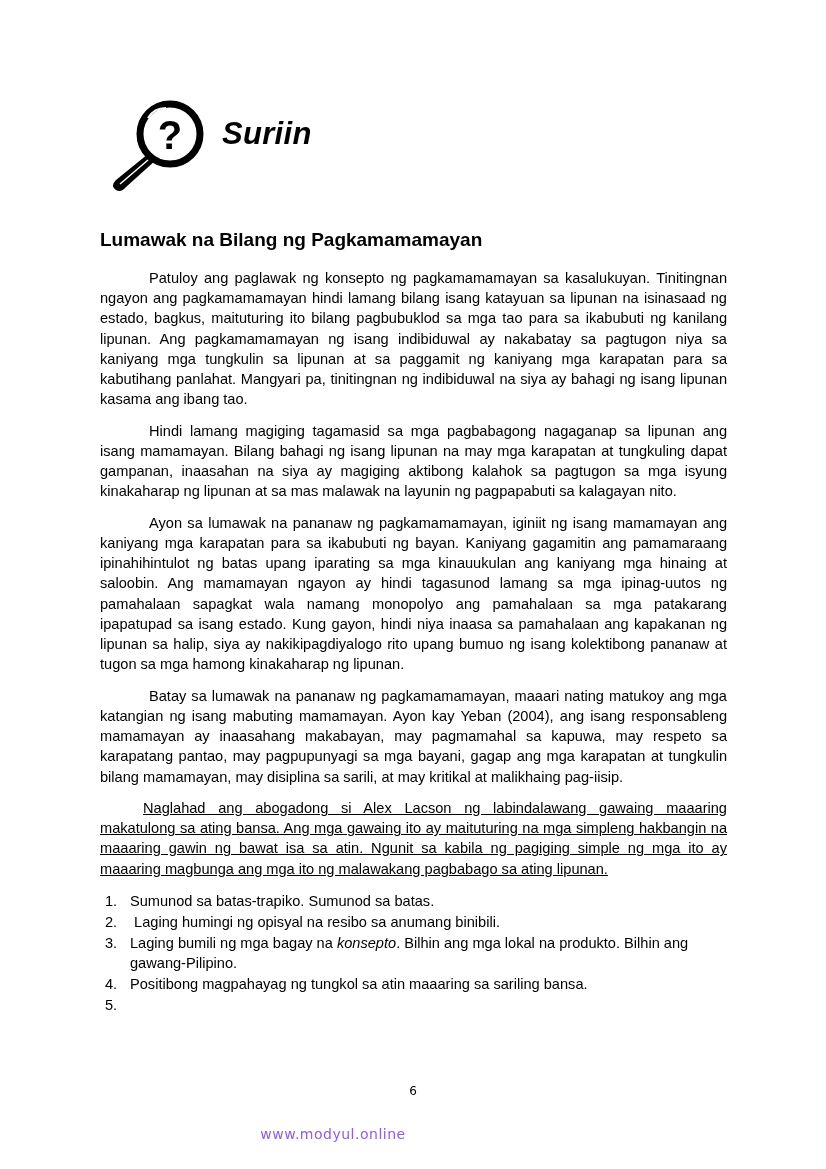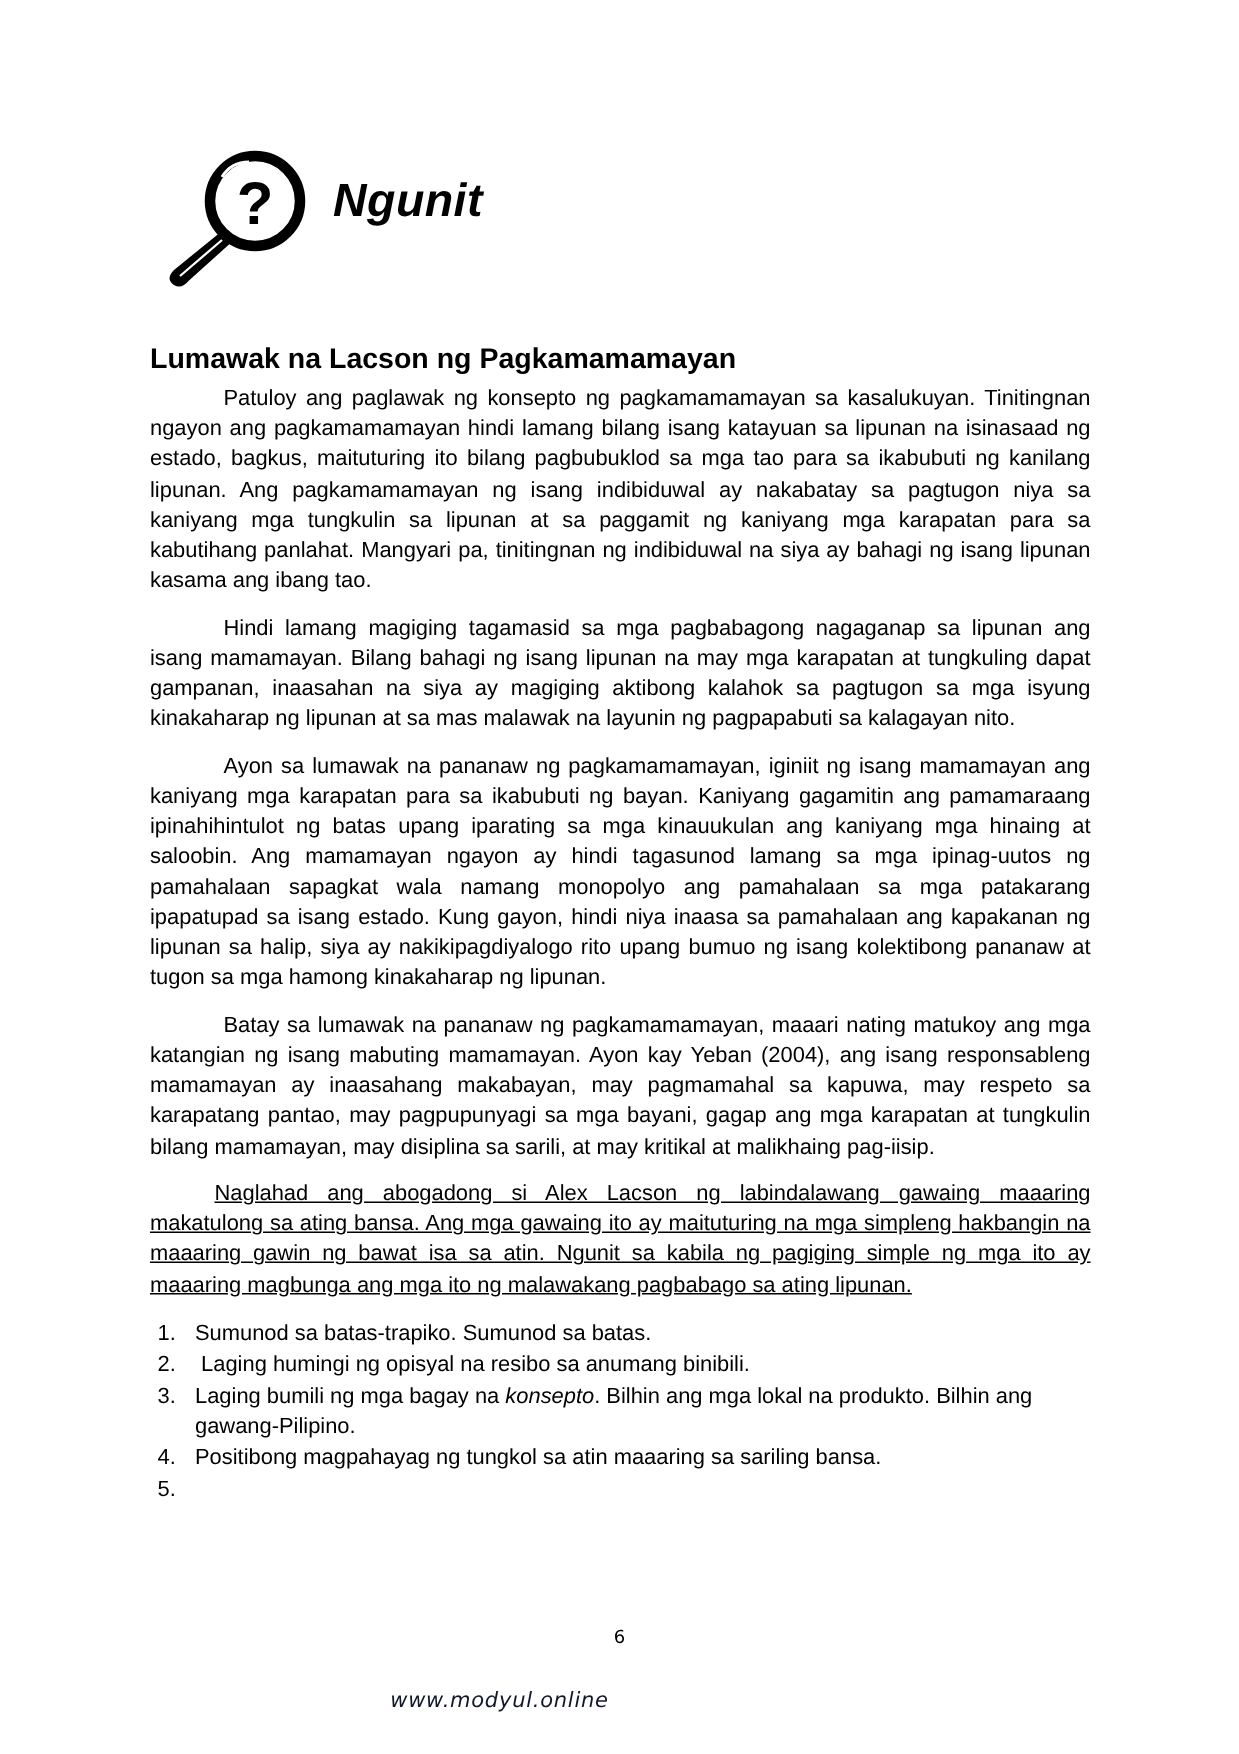--- a/index.html
+++ b/index.html
@@ -42,21 +42,21 @@
     position: absolute;
     left: 100px;
     top: 229px;
     font-size: 19px;
     font-weight: bold;
     margin: 0;
   }
   .content {
     position: absolute;
     left: 100px;
-    top: 256px;
+    top: 268px;
     width: 627px;
     font-size: 14.6px;
     line-height: 20.2px;
   }
   .content p {
     margin: 0 0 11.3px 0;
     text-align: justify;
     text-indent: 49px;
   }
   .content p.p5 {
@@ -92,40 +92,39 @@
     font-size: 12px;
   }
   .watermark {
     position: absolute;
     left: 0;
     width: 666px;
     top: 1126px;
     text-align: center;
     font-family: "DejaVu Sans", sans-serif;
     font-size: 14px;
-    color: #0f172a;
+    color: #8b5cf6;
     letter-spacing: 0.5px;
-    font-style: italic;
   }
 </style>
 </head>
 <body>
 
 <div class="header">
   <svg class="magnifier" viewBox="0 0 100 100">
     <path d="M40 58 L8 84 Q2 90 8 94 Q13 97 18 91 L48 64 Z" fill="#000"></path>
     <path d="M12 88 L40 64" stroke="#fff" stroke-width="1.5" fill="none"></path>
     <circle cx="62" cy="38" r="30" fill="#fff" stroke="#000" stroke-width="7"></circle>
     <path d="M40 22 Q46 12 58 12" stroke="#fff" stroke-width="2" fill="none"></path>
     <text x="62" y="53" text-anchor="middle" font-family="Liberation Sans, sans-serif" font-weight="bold" font-size="40" fill="#000">?</text>
   </svg>
-  <div class="section-title">Ngunit</div>
+  <div class="section-title">Suriin</div>
 </div>
 
-<h2 class="subtitle">Lumawak na Lacson ng Pagkamamamayan</h2>
+<h2 class="subtitle">Lumawak na Bilang ng Pagkamamamayan</h2>
 
 <div class="content">
   <p>Patuloy ang paglawak ng konsepto ng pagkamamamayan sa kasalukuyan. Tinitingnan ngayon ang pagkamamamayan hindi lamang bilang isang katayuan sa lipunan na isinasaad ng estado, bagkus, maituturing ito bilang pagbubuklod sa mga tao para sa ikabubuti ng kanilang lipunan. Ang pagkamamamayan ng isang indibiduwal ay nakabatay sa pagtugon niya sa kaniyang mga tungkulin sa lipunan at sa paggamit ng kaniyang mga karapatan para sa kabutihang panlahat. Mangyari pa, tinitingnan ng indibiduwal na siya ay bahagi ng isang lipunan kasama ang ibang tao.</p>
   <p>Hindi lamang magiging tagamasid sa mga pagbabagong nagaganap sa lipunan ang isang mamamayan. Bilang bahagi ng isang lipunan na may mga karapatan at tungkuling dapat gampanan, inaasahan na siya ay magiging aktibong kalahok sa pagtugon sa mga isyung kinakaharap ng lipunan at sa mas malawak na layunin ng pagpapabuti sa kalagayan nito.</p>
   <p>Ayon sa lumawak na pananaw ng pagkamamamayan, iginiit ng isang mamamayan ang kaniyang mga karapatan para sa ikabubuti ng bayan. Kaniyang gagamitin ang pamamaraang ipinahihintulot ng batas upang iparating sa mga kinauukulan ang kaniyang mga hinaing at saloobin. Ang mamamayan ngayon ay hindi tagasunod lamang sa mga ipinag-uutos ng pamahalaan sapagkat wala namang monopolyo ang pamahalaan sa mga patakarang ipapatupad sa isang estado. Kung gayon, hindi niya inaasa sa pamahalaan ang kapakanan ng lipunan sa halip, siya ay nakikipagdiyalogo rito upang bumuo ng isang kolektibong pananaw at tugon sa mga hamong kinakaharap ng lipunan.</p>
   <p>Batay sa lumawak na pananaw ng pagkamamamayan, maaari nating matukoy ang mga katangian ng isang mabuting mamamayan. Ayon kay Yeban (2004), ang isang responsableng mamamayan ay inaasahang makabayan, may pagmamahal sa kapuwa, may respeto sa karapatang pantao, may pagpupunyagi sa mga bayani, gagap ang mga karapatan at tungkulin bilang mamamayan, may disiplina sa sarili, at may kritikal at malikhaing pag-iisip.</p>
   <p class="p5">Naglahad ang abogadong si Alex Lacson ng labindalawang gawaing maaaring makatulong sa ating bansa. Ang mga gawaing ito ay maituturing na mga simpleng hakbangin na maaaring gawin ng bawat isa sa atin. Ngunit sa kabila ng pagiging simple ng mga ito ay maaaring magbunga ang mga ito ng malawakang pagbabago sa ating lipunan.</p>
 
   <ol class="list">
     <li>

